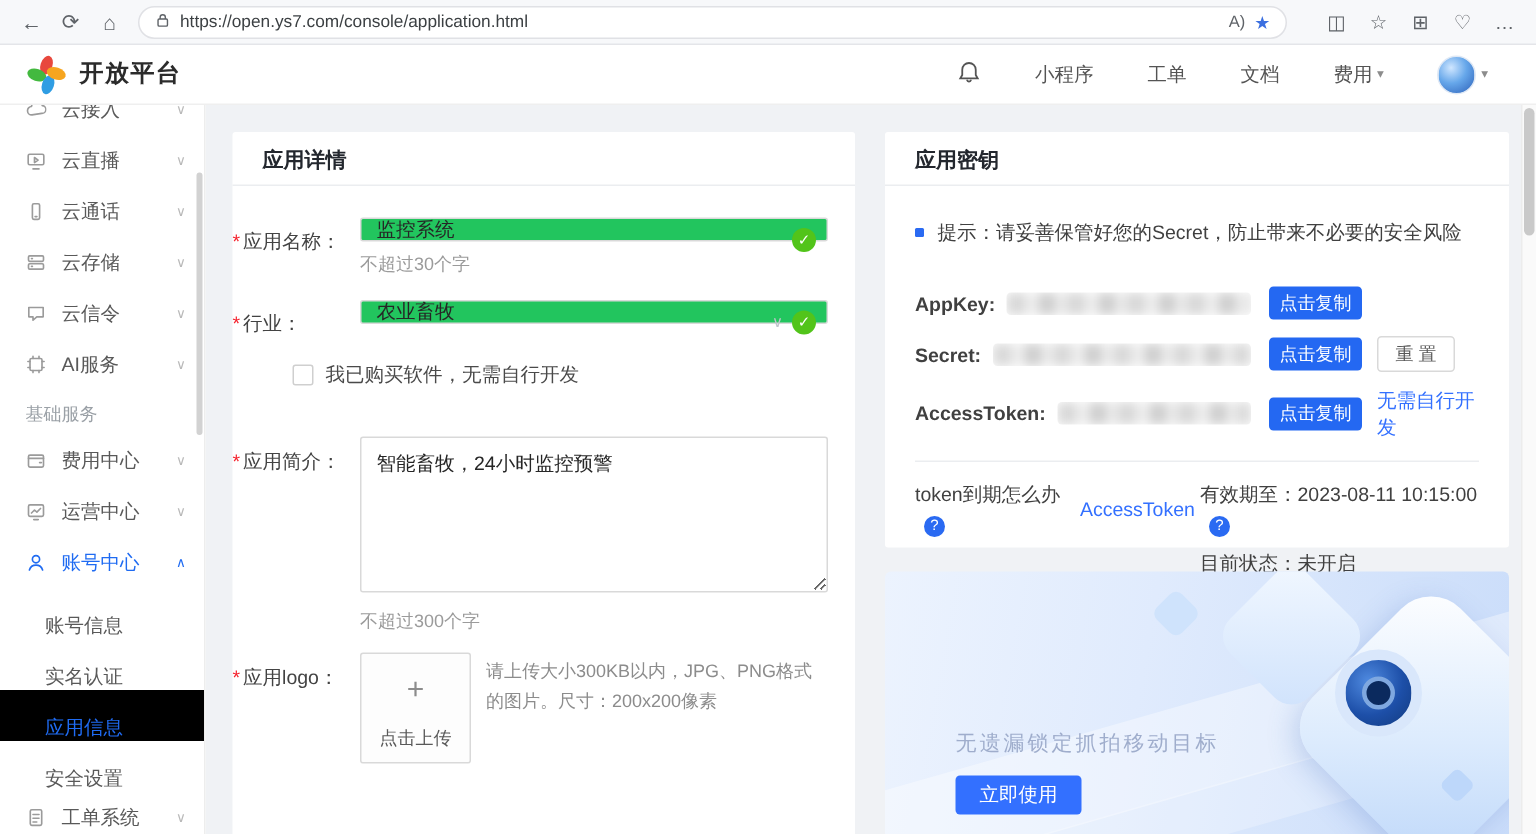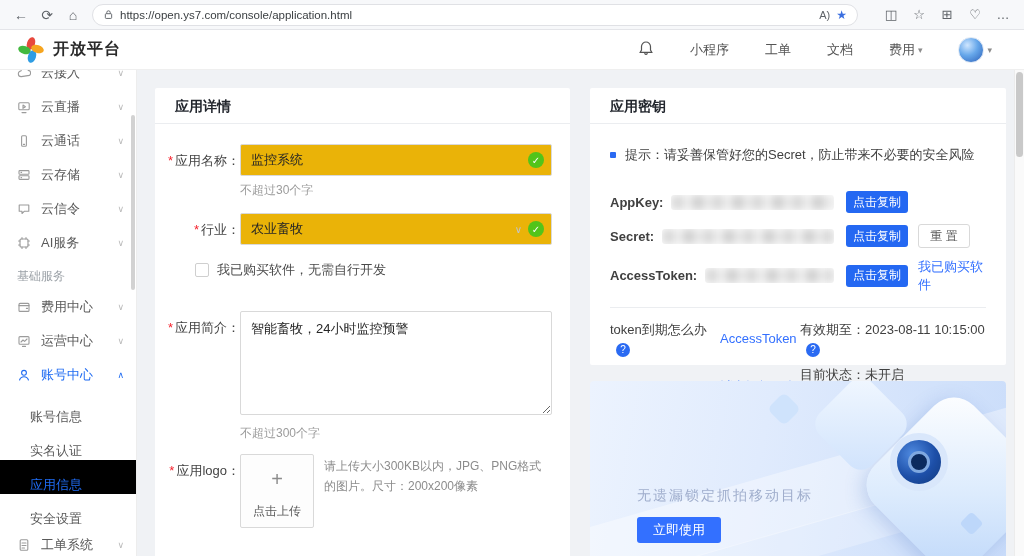--- a/index.html
+++ b/index.html
@@ -58,25 +58,25 @@
   
   .main{position:absolute;top:70px;left:137px;width:877px;height:486px;background:#f0f2f5;overflow:hidden;}
   .panel{position:absolute;background:#fff;border-radius:2px;}
   .panel-hd{height:36px;line-height:36px;padding:0 20px;font-size:14px;font-weight:700;color:#23272e;
     border-bottom:1px solid #ebedf0;}
 
   
   .panel-detail{left:18px;top:18px;width:415px;height:560px;}
   .form{padding:20px 18px 0 0;}
   .frow{display:flex;}
-  .flabel{width:85px;text-align:right;font-size:13px;color:#434343;padding-top:8px;flex:none;white-space:nowrap;}
+  .flabel{width:85px;text-align:left;font-size:13px;color:#434343;padding-top:8px;flex:none;white-space:nowrap;}
   .req{color:#f5222d;margin-right:2px;}
   .fctl{width:314px;position:relative;margin-left:0;}
-  .tinput{width:100%;height:32px;border:1px solid #d9d9d9;border-radius:2px;padding:0 48px 0 10px;
-    font-size:13px;color:#262626;outline:none;background:#eab308;}
+  .tinput{width:100%;height:16px;border:1px solid #d9d9d9;border-radius:2px;padding:0 48px 0 10px;
+    font-size:13px;color:#262626;outline:none;background:#22c55e;}
   .check-badge{position:absolute;right:8px;top:8px;width:16px;height:16px;border-radius:50%;background:#52c41a;
     color:#fff;font-size:10px;display:flex;align-items:center;justify-content:center;}
   .sel-arrow{position:absolute;right:30px;top:11px;color:#c0c4cc;font-size:10px;}
   .helper{font-size:12px;color:#9b9b9b;margin-top:6px;}
   .row-industry{margin-top:14px;}
   .row-check{margin-top:16px;margin-left:40px;display:flex;align-items:center;}
   .cbox{width:14px;height:14px;border:1px solid #cfcfcf;border-radius:2px;background:#fff;flex:none;}
   .cbox-label{font-size:13px;color:#4a4a4a;margin-left:8px;}
   .row-intro{margin-top:32px;}
   .tarea{width:100%;height:104px;border:1px solid #d9d9d9;border-radius:2px;padding:7px 10px;
@@ -410,21 +410,21 @@
         <button class="copy-btn">点击复制</button>
         <span class="extra"><button class="reset-btn">重 置</button></span>
       </div>
 
       <div class="krow">
         <span class="klabel">AccessToken:</span>
         <span class="kval">
             <span class="blurline"></span>
           </span>
         <button class="copy-btn">点击复制</button>
-        <span class="extra"><span class="api-link">我已购买软件</span></span>
+        <span class="extra"><span class="api-link">无需自行开发</span></span>
       </div>
 
       <div class="divider"></div>
 
       <div class="info-grid">
         <div>
           <span>token到期怎么办</span><span class="qmark">?</span>
         </div>
         <div><span class="link">AccessToken</span></div>
         <div>

